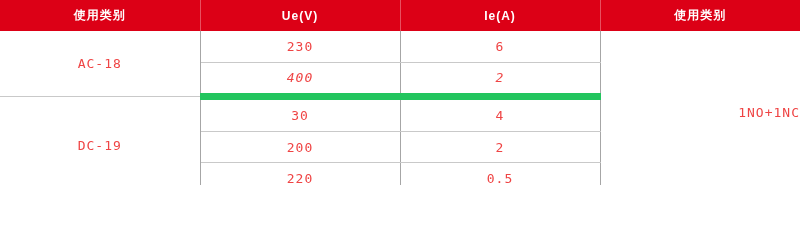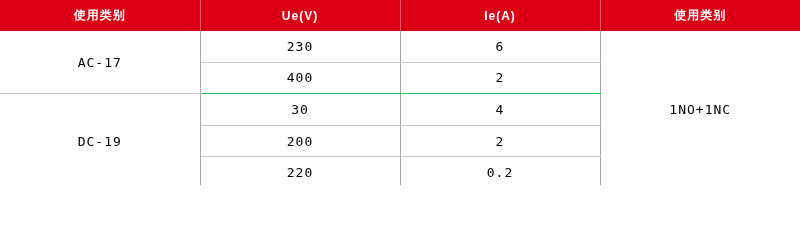--- a/index.html
+++ b/index.html
@@ -40,36 +40,38 @@
   .head-latin {
     font-family: Liberation Sans, sans-serif;
     font-size: 13px;
     letter-spacing: 0.5px;
   }
 
   
   .spec-table tbody td {
     height: 30.6px;
     font-size: 13px;
-    color: #000000;
+    color: #ef4444;
     text-align: center;
     vertical-align: middle;
     padding: 0;
     background: #ffffff;
     font-family: "DejaVu Sans Mono", "Liberation Mono", monospace;
     letter-spacing: 1px;
     border-bottom: 1px solid #c9c9c9;
     border-right: 1px solid #a6a6a6;
   }
   .spec-table tbody td.col-last {
     border-right: none;
+    text-align: right;
   }
   
   .spec-table tbody tr.group-end > td {
-    border-bottom: 1px solid #22c55e;
+    border-bottom: 7px solid #22c55e;
+    font-style: italic;
   }
   .spec-table tbody tr.table-end > td {
     border-bottom: 1px solid #8f8f8f;
   }
   .cat-cell {
     font-size: 13px;
     letter-spacing: 1.5px;
   }
   .contacts-cell {
     font-size: 13px;
@@ -89,36 +91,36 @@
   <thead>
     <tr>
       <th>使用类别</th>
       <th class="head-latin">Ue(V)</th>
       <th class="head-latin">Ie(A)</th>
       <th class="last-head">使用类别</th>
     </tr>
   </thead>
   <tbody>
     <tr>
-      <td class="cat-cell" rowspan="2">AC-17</td>
+      <td class="cat-cell" rowspan="2">AC-18</td>
       <td>230</td>
       <td>6</td>
       <td class="contacts-cell col-last" rowspan="5">1NO+1NC</td>
     </tr>
     <tr class="group-end">
       <td>400</td>
       <td>2</td>
     </tr>
     <tr>
       <td class="cat-cell" rowspan="3">DC-19</td>
       <td>30</td>
       <td>4</td>
     </tr>
     <tr>
       <td>200</td>
       <td>2</td>
     </tr>
     <tr class="table-end">
       <td>220</td>
-      <td>0.2</td>
+      <td>0.5</td>
     </tr>
   </tbody>
 </table>
 
 </body></html>

